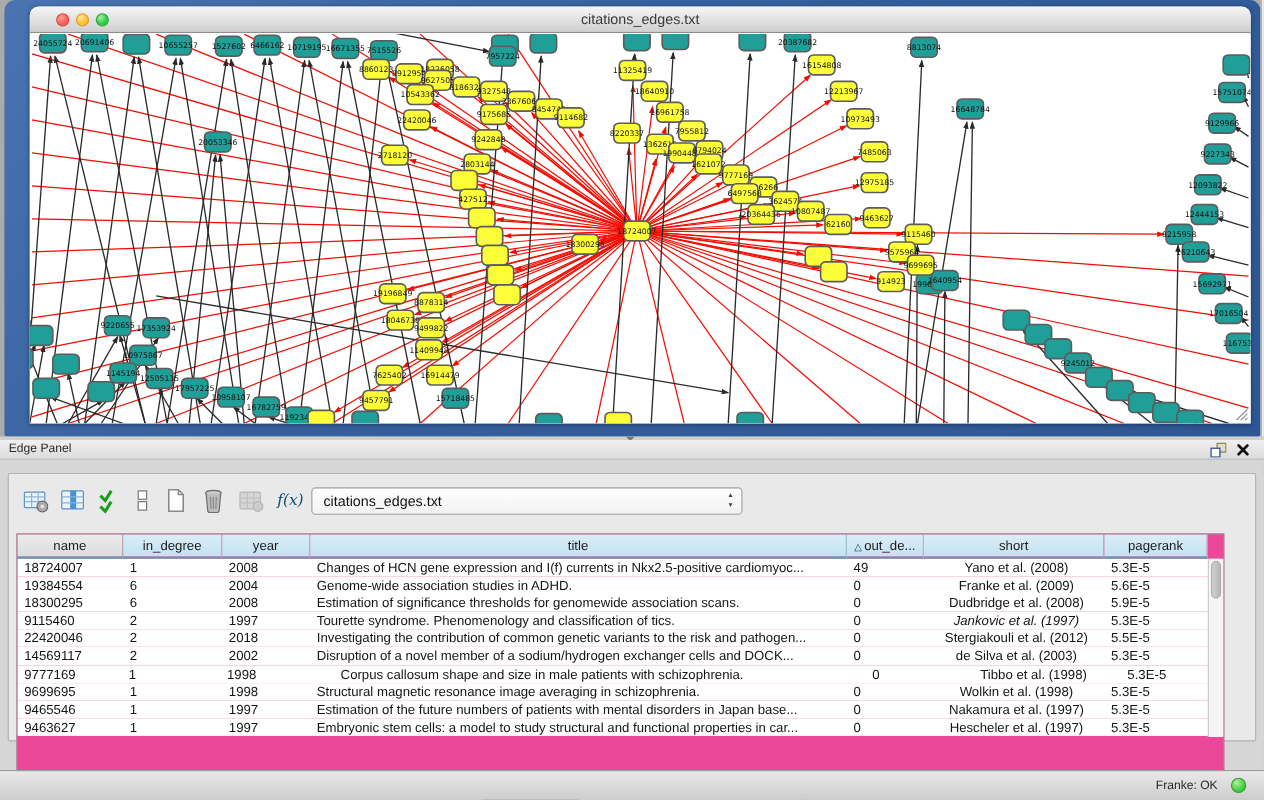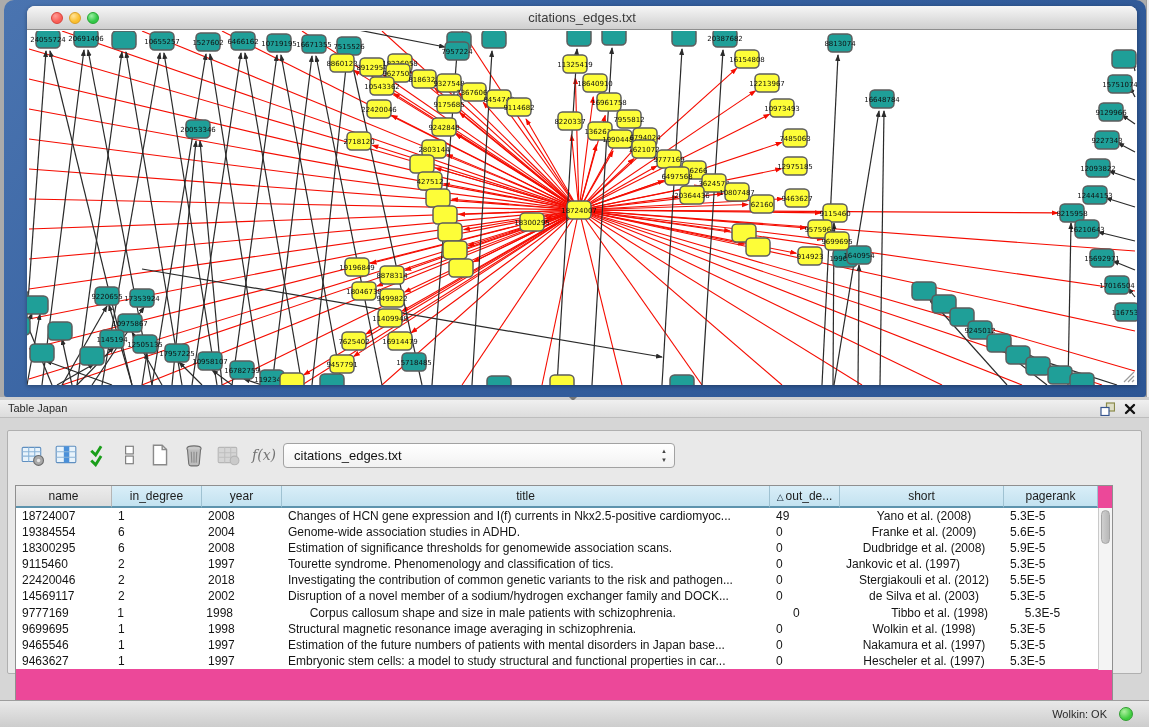--- a/index.html
+++ b/index.html
@@ -34,21 +34,21 @@
     background:linear-gradient(#f0f0f0,#dcdcdc); border-bottom:1px solid #bdbdbd; }
   #panel-title { left:8px; top:2px; font-size:11px; color:#2a2a2a; }
   #float-icon { right:34px; top:2px; width:15px; height:14px; }
   #close-icon { right:12px; top:2px; width:14px; height:14px; }
 
   #panel-inset { left:7px; top:33px; width:1135px; height:244px;
     background:#e9e9e9; border:1px solid #b0b0b0; border-radius:2px; }
 
   
   .tool { top:12px; width:26px; height:26px; cursor:pointer; }
-  #fx-icon { font-family:"DejaVu Serif", serif; font-style:italic; font-size:14px; color:#737373; top:16px; }
+  #fx-icon { font-family:"DejaVu Serif", serif; font-style:italic; font-size:14px; color:#0c4a6e; top:16px; }
   #combo { left:275px; top:12px; width:392px; height:25px; background:linear-gradient(#ffffff,#f2f2f2);
     border:1px solid #a2a2a2; border-radius:4px; font-size:13px; color:#111; cursor:pointer; }
   #combo-value { left:10px; top:4px; }
   #combo-arrows { right:7px; top:3px; font-size:6px; line-height:9px; color:#444; text-align:center; }
 
   
   #table-wrap { left:7px; top:54px; width:1098px; height:218px; background:#ec4899; border:1px solid #8f8f8f; }
   #thead { left:0; top:0; height:22px; width:1096px; display:flex; }
   .th { height:22px; background:linear-gradient(#d9eef8,#c3e2f0); border-right:1px solid #9fc2d2;
     border-bottom:2px solid #5d93ad; font-size:12px; color:#1c1c1c; text-align:center; line-height:20px;
@@ -718,21 +718,21 @@
     </div>
   </div>
 </div>
 <div id="right-sliver" class="abs"></div>
 
 <div id="bottom" class="abs">
   <div id="divider" class="abs">
     <div id="divider-grip" class="abs"></div>
   </div>
   <div id="panel-header" class="abs">
-    <span id="panel-title" class="abs">Table Japan</span>
+    <span id="panel-title" class="abs">Edge Panel</span>
     <svg id="float-icon" class="abs" viewBox="0 0 15 14">
       <rect x="6.5" y="1" width="8" height="8" fill="#dedec6" stroke="#8a8a4a" stroke-width="1.2"></rect>
       <rect x="1" y="5.5" width="8" height="8" fill="#ffffff" stroke="#37558e" stroke-width="1.2"></rect>
     </svg>
     <svg id="close-icon" class="abs" viewBox="0 0 14 14">
       <path d="M3 3 L11 11 M11 3 L3 11" stroke="#111" stroke-width="2.4" stroke-linecap="round"></path>
     </svg>
   </div>
 
   <div id="panel-inset" class="abs">
@@ -816,37 +816,37 @@
             <div class="td" style="width: 70px;">0</div>
             <div class="td" style="width: 164px; text-align: center;">Dudbridge et al. (2008)</div>
             <div class="td" style="width: 94px;">5.9E-5</div>
           </div>
           <div class="tr">
             <div class="td" style="width: 96px;">9115460</div>
             <div class="td" style="width: 90px;">2</div>
             <div class="td" style="width: 80px;">1997</div>
             <div class="td" style="width: 488px;">Tourette syndrome. Phenomenology and classification of tics.</div>
             <div class="td" style="width: 70px;">0</div>
-            <div class="td" style="width: 164px; ">Jankovic et al. (1997)</div>
+            <div class="td" style="width: 164px; text-align: center; font-style: italic;">Jankovic et al. (1997)</div>
             <div class="td" style="width: 94px;">5.3E-5</div>
           </div>
           <div class="tr">
             <div class="td" style="width: 96px;">22420046</div>
             <div class="td" style="width: 90px;">2</div>
             <div class="td" style="width: 80px;">2018</div>
             <div class="td" style="width: 488px;">Investigating the contribution of common genetic variants to the risk and pathogen...</div>
             <div class="td" style="width: 70px;">0</div>
             <div class="td" style="width: 164px; text-align: center;">Stergiakouli et al. (2012)</div>
             <div class="td" style="width: 94px;">5.5E-5</div>
           </div>
           <div class="tr">
             <div class="td" style="width: 96px;">14569117</div>
             <div class="td" style="width: 90px;">2</div>
             <div class="td" style="width: 80px;">2002</div>
-            <div class="td" style="width: 488px;">Disruption of a novel member of a sodium/hydrogen exchanger family and DOCK...</div>
+            <div class="td" style="width: 488px;">Disruption of a novel member of a sodium/hydrogen exchanger cells and DOCK...</div>
             <div class="td" style="width: 70px;">0</div>
             <div class="td" style="width: 164px; text-align: center;">de Silva et al. (2003)</div>
             <div class="td" style="width: 94px;">5.3E-5</div>
           </div>
           <div class="tr">
             <div class="td" style="width: 96px;">9777169</div>
             <div class="td" style="width: 90px;">1</div>
             <div class="td" style="width: 80px;">1998</div>
             <div class="td" style="width: 488px; margin-left: 24px;">Corpus callosum shape and size in male patients with schizophrenia.</div>
             <div class="td" style="width: 70px;">0</div>
@@ -887,16 +887,16 @@
     </div>
 
     <div id="tabs" class="abs">
         <div class="tab active" style="width: 90px;">Node Table</div>
         <div class="tab" style="width: 88px;">Edge Table</div>
         <div class="tab" style="width: 119px;">Network Table</div>
       </div>
   </div>
 
   <div id="statusbar" class="abs">
-    <span id="memory-label" class="abs">Wolkin: OK</span>
+    <span id="memory-label" class="abs">Franke: OK</span>
     <div id="memory-dot" class="abs"></div>
   </div>
 </div>
 
 </body></html>

